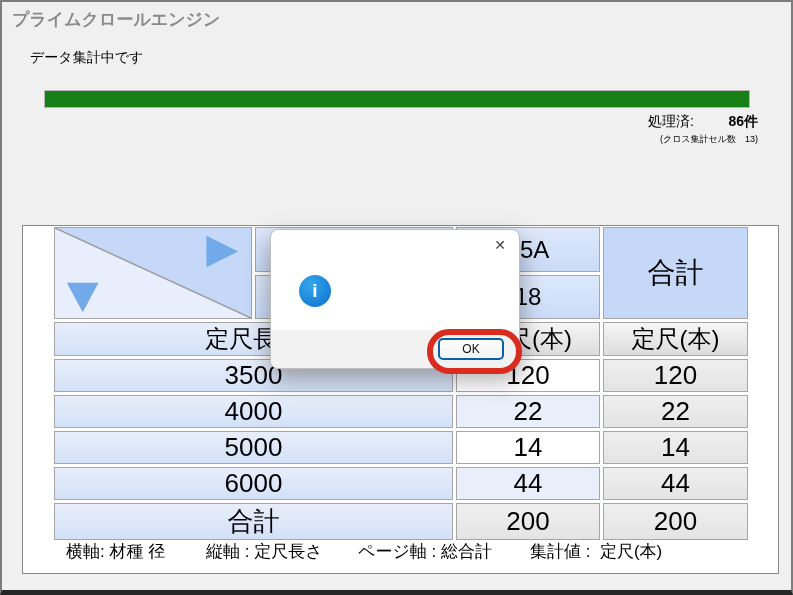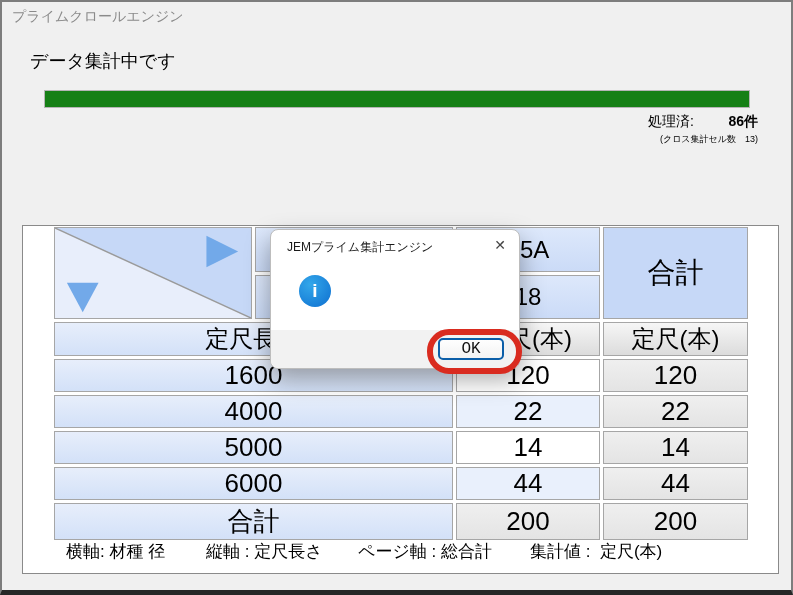--- a/index.html
+++ b/index.html
@@ -7,22 +7,22 @@
   body {
     font-family:"Liberation Sans","DejaVu Sans",sans-serif;
     position:relative; background:#f0f0f0; overflow:hidden;
   }
   .window {
     position:absolute; inset:0;
     background:#f0f0f0;
     border:2px solid #7d7d7d;
     border-bottom:5px solid #262626;
   }
-  .titlebar { position:absolute; left:10px; top:6px; font-size:14px; color:#8a8a8a; }
-  .status-message { position:absolute; left:28px; top:47px; font-size:18px; color:#000; }
+  .titlebar { position:absolute; left:10px; top:6px; font-size:17px; color:#8a8a8a;font-weight:bold; }
+  .status-message { position:absolute; left:28px; top:47px; font-size:14px; color:#000; }
 
   .progress-track {
     position:absolute; left:42px; top:88px; width:706px; height:18px;
     border:1px solid #b5b5b5; background:#e6e6e6;
   }
   .progress-fill { height:100%; background:#168016; }
 
   .status-block { position:absolute; right:33px; top:110px; text-align:right; }
   .status-row { display:flex; justify-content:flex-end; font-size:14px; color:#000; line-height:19px; }
   .status-row .val { min-width:64px; text-align:right;font-weight:bold; }
@@ -73,21 +73,21 @@
   }
   .dialog-message { position:absolute; left:72px; top:55px; width:168px; color:#1a1a1a; }
   .dialog-footer {
     position:absolute; left:0; right:0; bottom:0; height:38px;
     background:#f2f2f2; border-radius:0 0 8px 8px;
   }
   .ok-button {
     position:absolute; right:15px; bottom:8px; width:66px; height:22px;
     background:linear-gradient(180deg,#fefefe,#f3f3f3);
     border:2px solid #0b5ea8; border-radius:5px;
-    font-size:16px; color:#111; line-height:18px;font-family:Liberation Mono, monospace;
+    font-size:12px; color:#111; line-height:18px;
   }
   .annotation-ellipse {
     position:absolute; left:425px; top:327px; width:95px; height:45px;
     border:6px solid #d92b1f; border-radius:22px;
     z-index:20; pointer-events:none;
   }
 </style>
 </head>
 <body>
 
@@ -136,21 +136,21 @@
       <tr>
         <td class="h-blue" style="height:44px"></td>
         <td class="h-blue hdr24">18</td>
       </tr>
       <tr>
         <td class="d-blue hdr24 axis-cell" colspan="2" style="height:34px">定尺長さ</td>
         <td class="h-gray hdr24">定尺(本)</td>
         <td class="h-gray hdr24">定尺(本)</td>
       </tr>
       <tr>
-        <td class="d-blue" colspan="2" style="height:29px">1600</td>
+        <td class="d-blue" colspan="2" style="height:29px">3500</td>
         <td class="d-white">120</td>
         <td class="d-gray">120</td>
       </tr>
       <tr>
         <td class="d-blue" colspan="2" style="height:29px">4000</td>
         <td class="d-pale">22</td>
         <td class="d-gray">22</td>
       </tr>
       <tr>
         <td class="d-blue" colspan="2" style="height:29px">5000</td>
@@ -170,21 +170,20 @@
     </tbody>
       </table>
 
     <span class="footer-note" style="left:43px">横軸: 材種 径</span>
     <span class="footer-note" style="left:183px">縦軸 : 定尺長さ</span>
     <span class="footer-note" style="left:335px">ページ軸 : 総合計</span>
     <span class="footer-note" style="left:507px">集計値 :  定尺(本)</span>
   </div>
 
   <div class="dialog">
-    <div class="dialog-title">JEMプライム集計エンジン</div>
     <div class="dialog-close">✕</div>
     <div class="info-icon">i</div>
     <div class="dialog-footer">
       <button class="ok-button">OK</button>
     </div>
   </div>
 
   <div class="annotation-ellipse"></div>
 
 </div>

